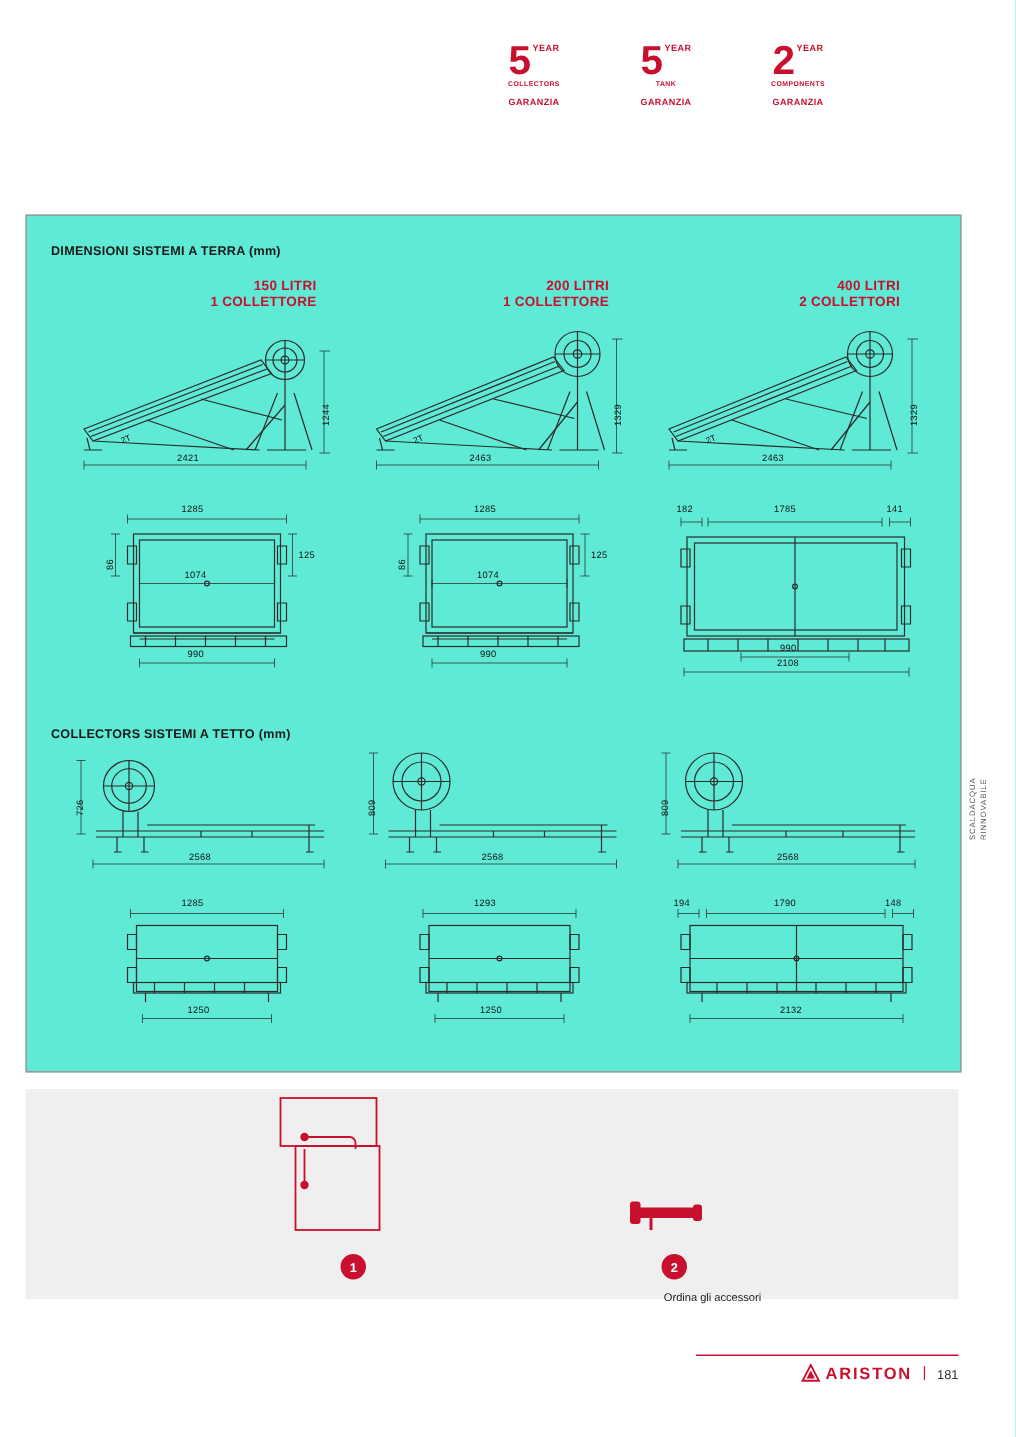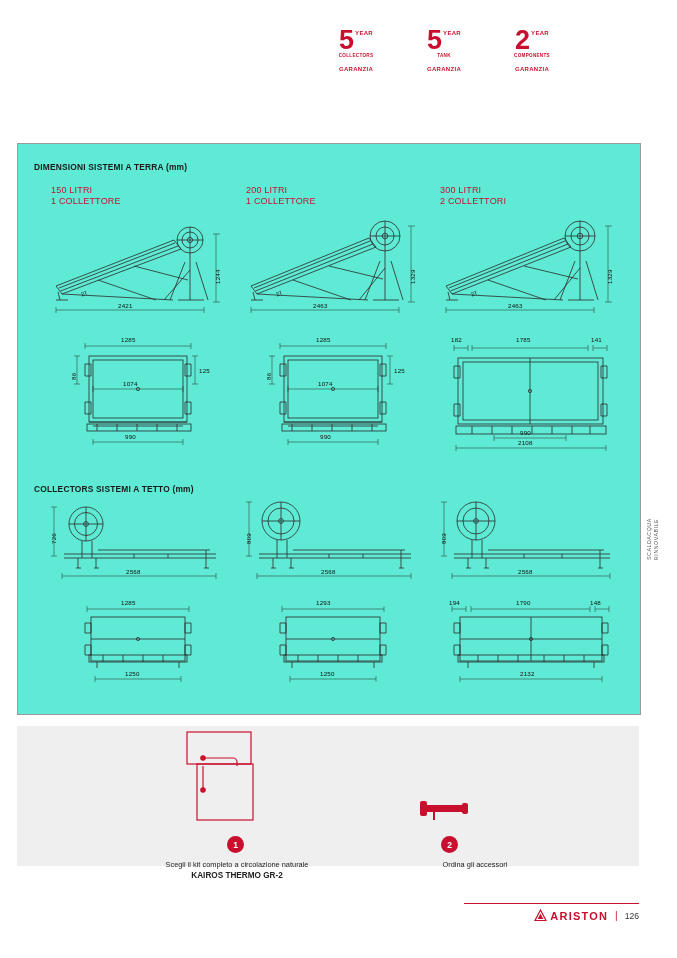--- a/index.html
+++ b/index.html
@@ -32,22 +32,22 @@
 
   
   .frame{
     position:absolute;left:17px;top:143px;width:622px;height:570px;
     border:1px solid #9a9a9a;background:#5eead4;
   }
   .sec-title{
     position:absolute;font-size:8.4px;font-weight:bold;color:#1a1a1a;letter-spacing:.2px;
   }
   .col-head{
-    position:absolute;text-align:left;width:160px;
-    font-size:9px;font-weight:normal;color:#c8102e;line-height:11px;letter-spacing:.2px;
+    position:absolute;text-align:right;width:160px;
+    font-size:9px;font-weight:bold;color:#c8102e;line-height:11px;letter-spacing:.2px;
   }
   .lbl{position:absolute;font-size:6.2px;color:#111;letter-spacing:.2px;white-space:nowrap;}
   .lblv{position:absolute;font-size:6.2px;color:#111;letter-spacing:.2px;white-space:nowrap;
         transform-origin:0 0;transform:rotate(-90deg);}
   .lblr{position:absolute;font-size:5.6px;color:#111;white-space:nowrap;
         transform-origin:0 0;transform:rotate(-23deg);}
 
   .grp{position:absolute;}
   svg{display:block;}
 
@@ -132,21 +132,21 @@
 
     <div class="col-head" style="left:33px;top:41px;">
       <span>150 LITRI</span><br>
       <span>1 COLLETTORE</span>
     </div>
     <div class="col-head" style="left:228px;top:41px;">
       <span>200 LITRI</span><br>
       <span>1 COLLETTORE</span>
     </div>
     <div class="col-head" style="left:422px;top:41px;">
-      <span>300 LITRI</span><br>
+      <span>400 LITRI</span><br>
       <span>2 COLLETTORI</span>
     </div>
 
     <div class="grp" style="left:20px;top:78px;width:190px;height:95px;">
       <svg width="190" height="95" viewBox="0 0 190 95">
         <g stroke="#2b2b2b" fill="none" stroke-width=".8">
 
           <path d="M18 64 L136 18 L143 27 L24 72 Z"></path>
           <path d="M21 66 L137 21"></path>
           <path d="M22.5 69 L140 24"></path>
@@ -469,35 +469,31 @@
           <rect x="8" y="7" width="7" height="15" rx="2"></rect>
           <rect x="50" y="9" width="6" height="11" rx="2"></rect>
         </g>
         <path d="M22 18 v8" stroke="#c8102e" stroke-width="2"></path>
       </svg>
     </div>
 
     <div class="step-circle" style="left:210px;top:110px;">1</div>
     <div class="step-circle" style="left:424px;top:110px;">2</div>
 
-    <div class="step-cap" style="left:95px;top:133px;width:250px;">
-      <span>Scegli il kit completo a circolazione naturale</span><br>
-      <b>KAIROS THERMO GR-2</b>
-    </div>
     <div class="step-cap" style="left:348px;top:133px;width:220px;">
       <span>Ordina gli accessori</span>
     </div>
   </div>
 
   <div class="footer">
     <div class="brand">
       <svg width="13" height="13" viewBox="0 0 13 13">
         <path d="M6.5 1 L12 11.5 H1 Z" fill="none" stroke="#c8102e" stroke-width="1.2"></path>
         <path d="M6.5 4.5 L9.3 10 H3.7 Z" fill="#c8102e"></path>
       </svg>
       <span>ARISTON</span>
     </div>
     <span class="pipe">|</span>
-    <span class="pageno">126</span>
+    <span class="pageno">181</span>
   </div>
   <div class="footer-rule"></div>
 
 </div>
 
 </body></html>

